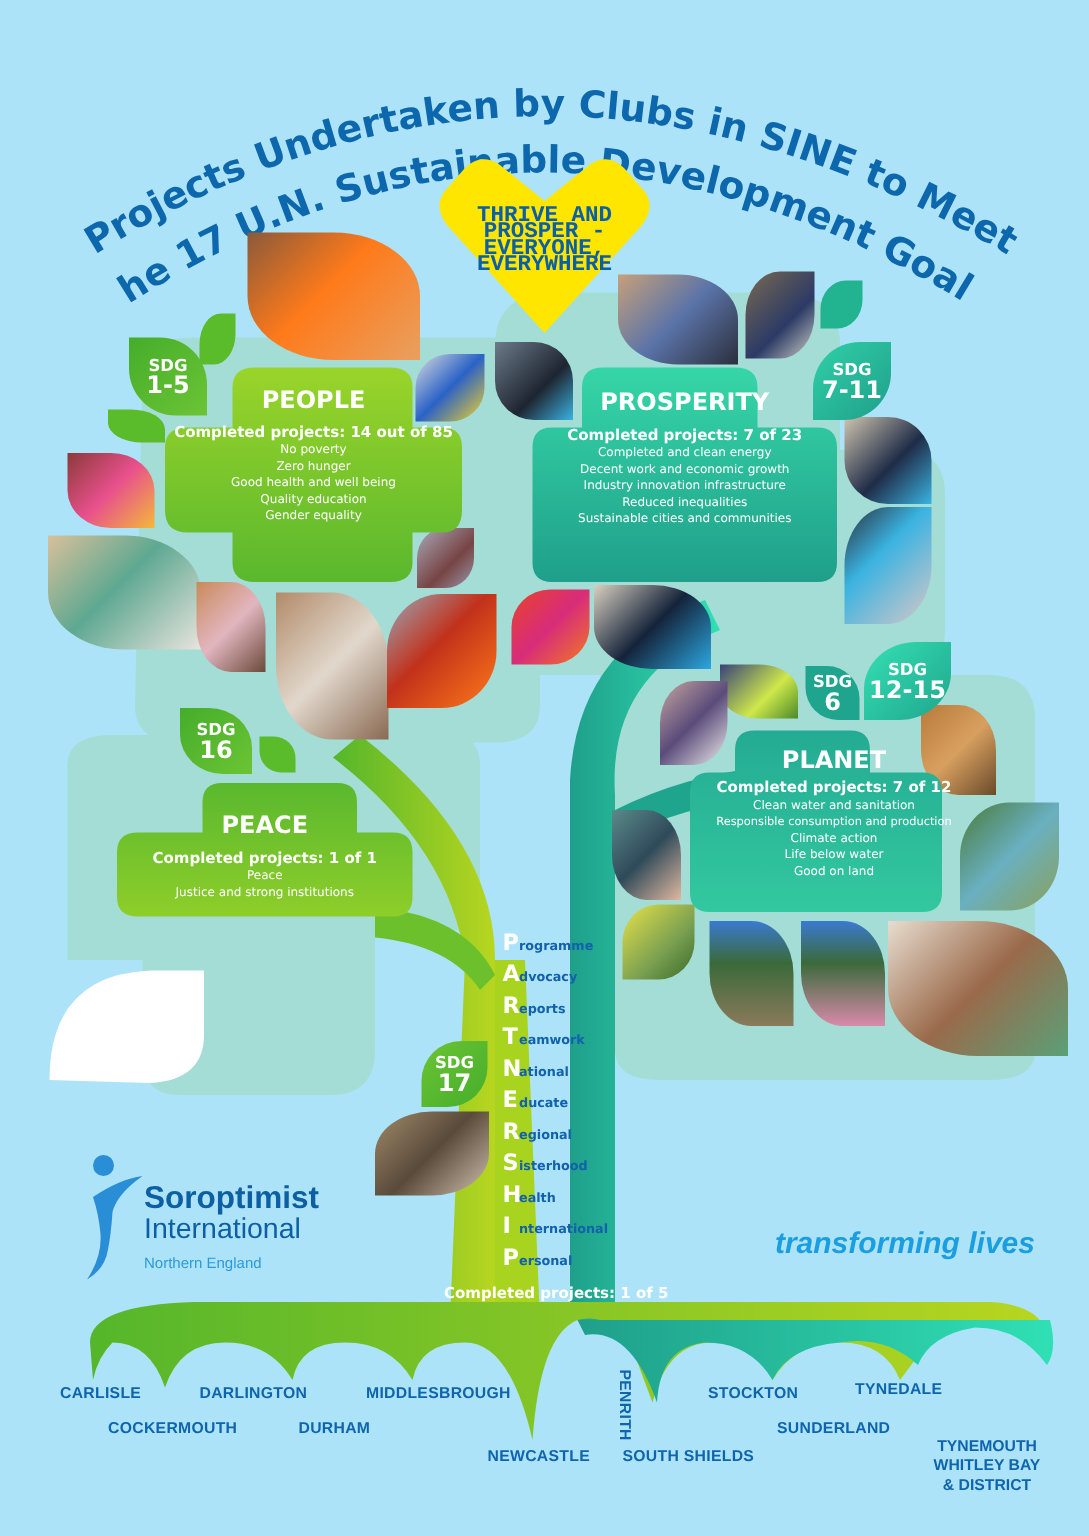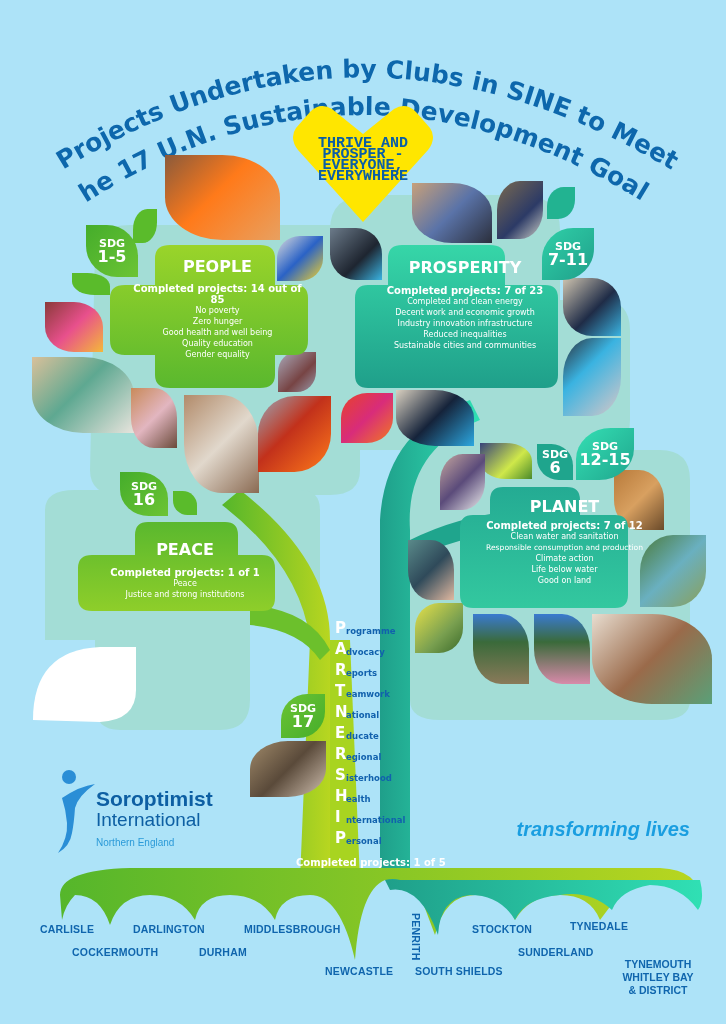--- a/index.html
+++ b/index.html
@@ -21,21 +21,21 @@
   .leaf { position: absolute; border-radius: 0 60% 0 60%; display: flex; flex-direction: column; align-items: center; justify-content: center; color: #fff; font-weight: bold; text-align: center; line-height: 1; }
   .leaf.rev { border-radius: 60% 0 60% 0; }
   .leaf .s1 { font-size: 11px; }
   .leaf .s2 { font-size: 16px; }
 
   
   .photo { position: absolute; overflow: hidden; border-radius: 0 50% 0 50%; }
   .photo.rev { border-radius: 50% 0 50% 0; }
 
   
-  .cloud { position: absolute; color: #fff; text-align: center; padding-left: 17px; }
+  .cloud { position: absolute; color: #fff; text-align: center; }
   .cloud .title { font-weight: bold; font-size: 16px; }
   .cloud .completed { font-weight: bold; font-size: 10px; }
   .cloud .goal { font-size: 8px; line-height: 11px; }
 
   .partner { position: absolute; left: 335px; top: 615px; font-family: "DejaVu Sans", sans-serif; }
   .partner .row { height: 21px; display: flex; align-items: flex-end; }
   .partner .big { color: #fff; font-weight: bold; font-size: 15px; width: 11px; line-height: 15px; }
   .partner .rest { color: #1161ad; font-weight: bold; font-size: 8.5px; line-height: 10px; }
 
   .city { position: absolute; font-family: "Liberation Sans", sans-serif; font-weight: bold; font-size: 10.5px; color: #0f65ad; letter-spacing: 0.2px; white-space: nowrap; }

